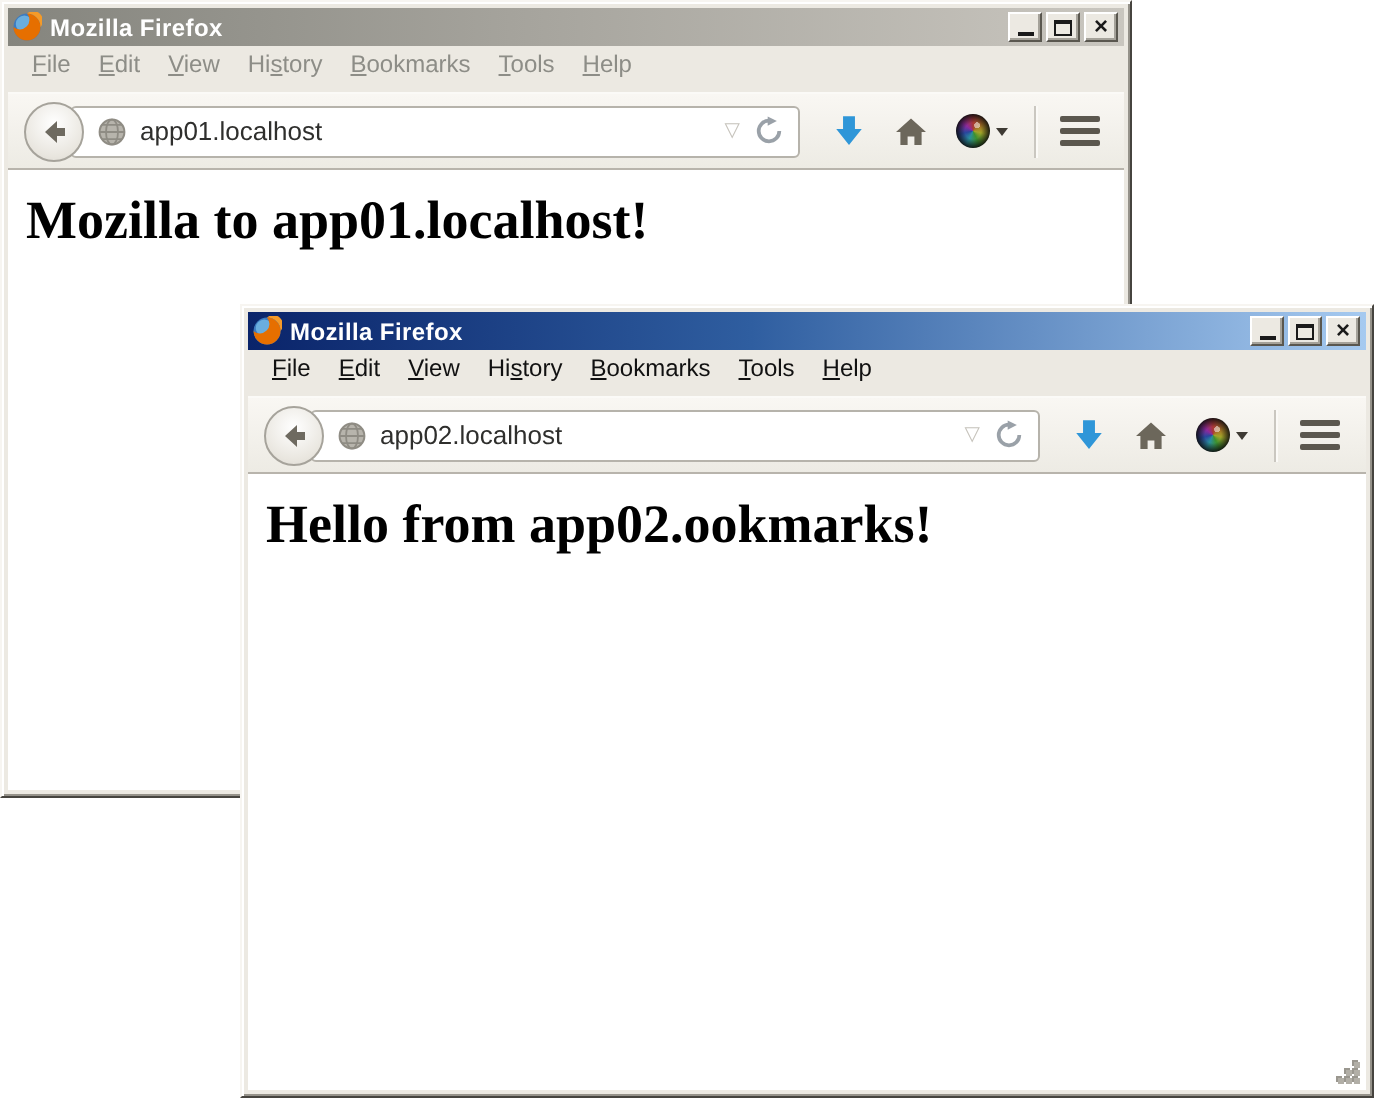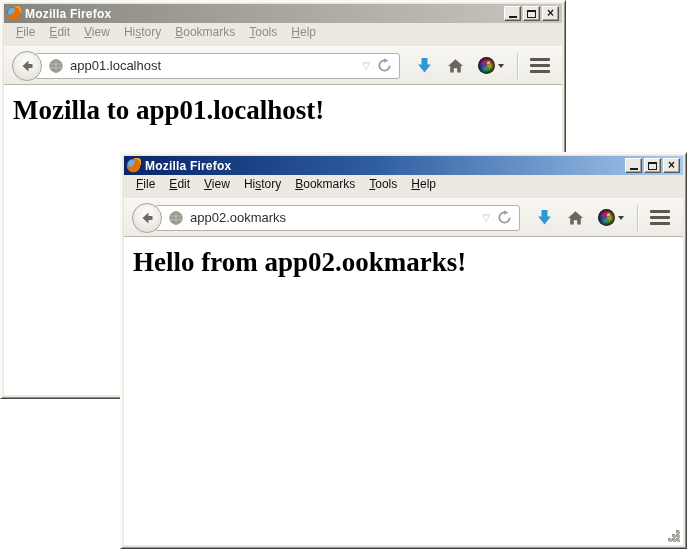--- a/index.html
+++ b/index.html
@@ -252,21 +252,21 @@
               <path d="M9.5 2.5 L3.5 8 L9.5 13.5 L9.5 10 L13.5 10 L13.5 6 L9.5 6 Z" fill="#6e6a60"></path>
             </svg>
           </div>
           <div class="url-field">
             <svg width="14" height="14" viewBox="0 0 14 14">
               <circle cx="7" cy="7" r="6.2" fill="#b7b4ac"></circle>
               <ellipse cx="7" cy="7" rx="3" ry="6.2" fill="none" stroke="#8f8c84" stroke-width=".9"></ellipse>
               <path d="M.8 7 H13.2 M1.9 3.4 H12.1 M1.9 10.6 H12.1" fill="none" stroke="#8f8c84" stroke-width=".9"></path>
               <circle cx="7" cy="7" r="6.2" fill="none" stroke="#8f8c84" stroke-width="1"></circle>
             </svg>
-            <span class="url-text">app02.ookmarks</span>
+            <span class="url-text">app02.localhost</span>
             <span class="url-dropdown">▽</span>
             <svg width="15" height="15" viewBox="0 0 16 16">
               <path d="M13.5 8 A5.5 5.5 0 1 1 8 2.5" fill="none" stroke="#9aa1a8" stroke-width="2"></path>
               <path d="M7.3 0.2 L12.2 2.6 L7.3 5.2 Z" fill="#9aa1a8"></path>
             </svg>
           </div>
         </div>
         <div class="tool-icon first">
           <svg width="17" height="17" viewBox="0 0 16 16">
             <path d="M5.2 1 H10.8 V7 H14 L8 14.6 L2 7 H5.2 Z" fill="#2f96d8"></path>

